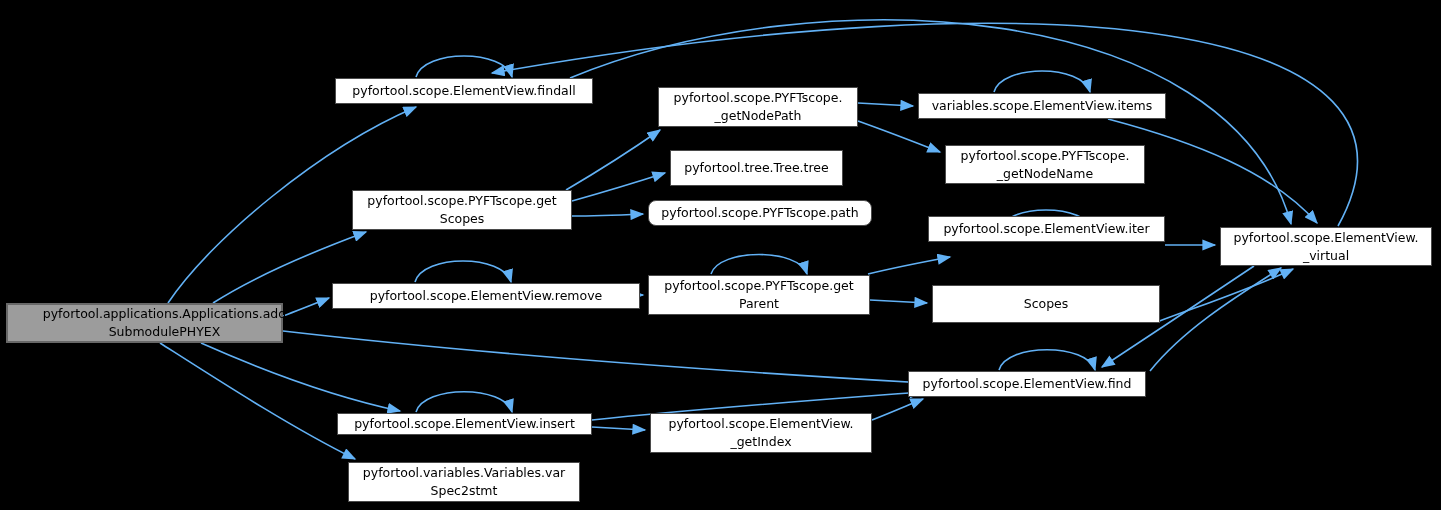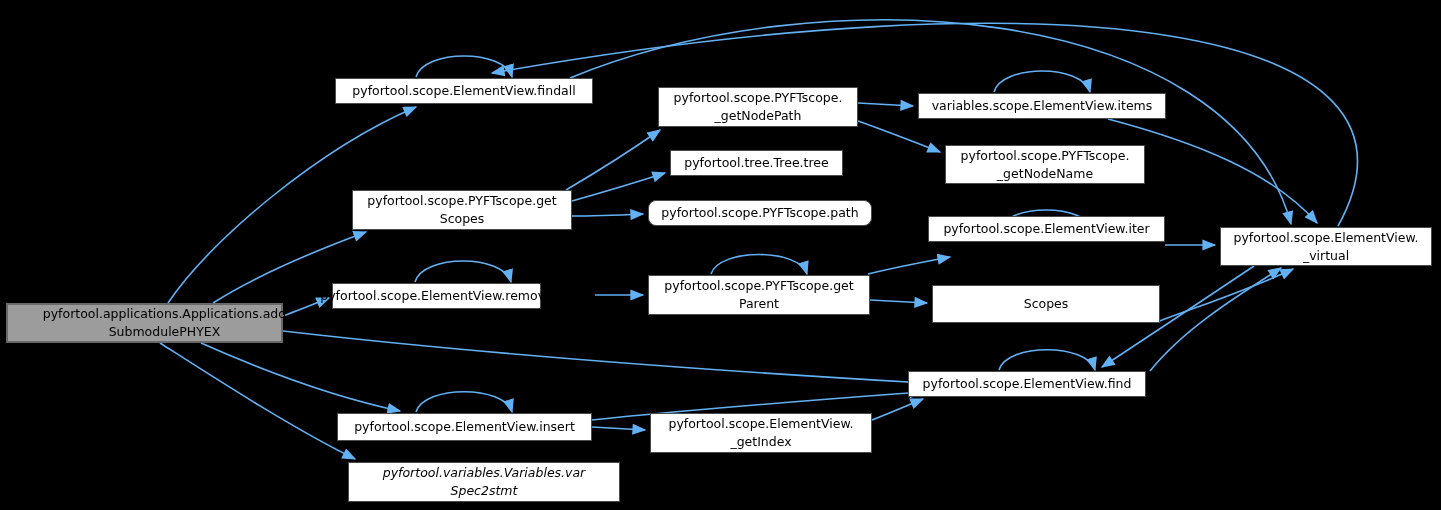--- a/index.html
+++ b/index.html
@@ -87,55 +87,55 @@
         <span>pyfortool.scope.PYFTscope.</span>
         <span>_getNodePath</span>
       </div>
       <div class="node" style="left: 918px; top: 93px; width: 248px; height: 26px;">
         <span>variables.scope.ElementView.items</span>
       </div>
       <div class="node" style="left: 945px; top: 145px; width: 200px; height: 39px;">
         <span>pyfortool.scope.PYFTscope.</span>
         <span>_getNodeName</span>
       </div>
-      <div class="node" style="left: 670px; top: 150px; width: 173px; height: 26px;">
+      <div class="node" style="left: 670px; top: 150px; width: 173px; height: 36px;">
         <span>pyfortool.tree.Tree.tree</span>
       </div>
       <div class="node" style="left: 352px; top: 190px; width: 220px; height: 40px;">
         <span>pyfortool.scope.PYFTscope.get</span>
         <span>Scopes</span>
       </div>
       <div class="node" style="left: 648px; top: 200px; width: 224px; height: 26px; border-radius: 8px;">
         <span>pyfortool.scope.PYFTscope.path</span>
       </div>
       <div class="node" style="left: 928px; top: 216px; width: 237px; height: 26px;">
         <span>pyfortool.scope.ElementView.iter</span>
       </div>
       <div class="node" style="left: 1220px; top: 227px; width: 212px; height: 39px;">
         <span>pyfortool.scope.ElementView.</span>
         <span>_virtual</span>
       </div>
-      <div class="node" style="left: 332px; top: 283px; width: 209px; height: 26px;">
+      <div class="node" style="left: 332px; top: 283px; width: 308px; height: 26px;">
         <span>pyfortool.scope.ElementView.remove</span>
       </div>
       <div class="node" style="left: 648px; top: 275px; width: 222px; height: 40px;">
         <span>pyfortool.scope.PYFTscope.get</span>
         <span>Parent</span>
       </div>
       <div class="node" style="left: 932px; top: 285px; width: 228px; height: 38px;">
         <span>Scopes</span>
       </div>
       <div class="node" style="left: 908px; top: 371px; width: 238px; height: 26px;">
         <span>pyfortool.scope.ElementView.find</span>
       </div>
-      <div class="node" style="left: 337px; top: 413px; width: 255px; height: 28px;">
+      <div class="node" style="left: 337px; top: 413px; width: 255px; height: 22px;">
         <span>pyfortool.scope.ElementView.insert</span>
       </div>
       <div class="node" style="left: 650px; top: 413px; width: 222px; height: 40px;">
         <span>pyfortool.scope.ElementView.</span>
         <span>_getIndex</span>
       </div>
-      <div class="node" style="left: 348px; top: 462px; width: 272px; height: 40px; font-style: italic;">
+      <div class="node" style="left: 348px; top: 462px; width: 232px; height: 40px;">
         <span>pyfortool.variables.Variables.var</span>
         <span>Spec2stmt</span>
       </div>
     </div>
 </div>
 
 </body></html>

